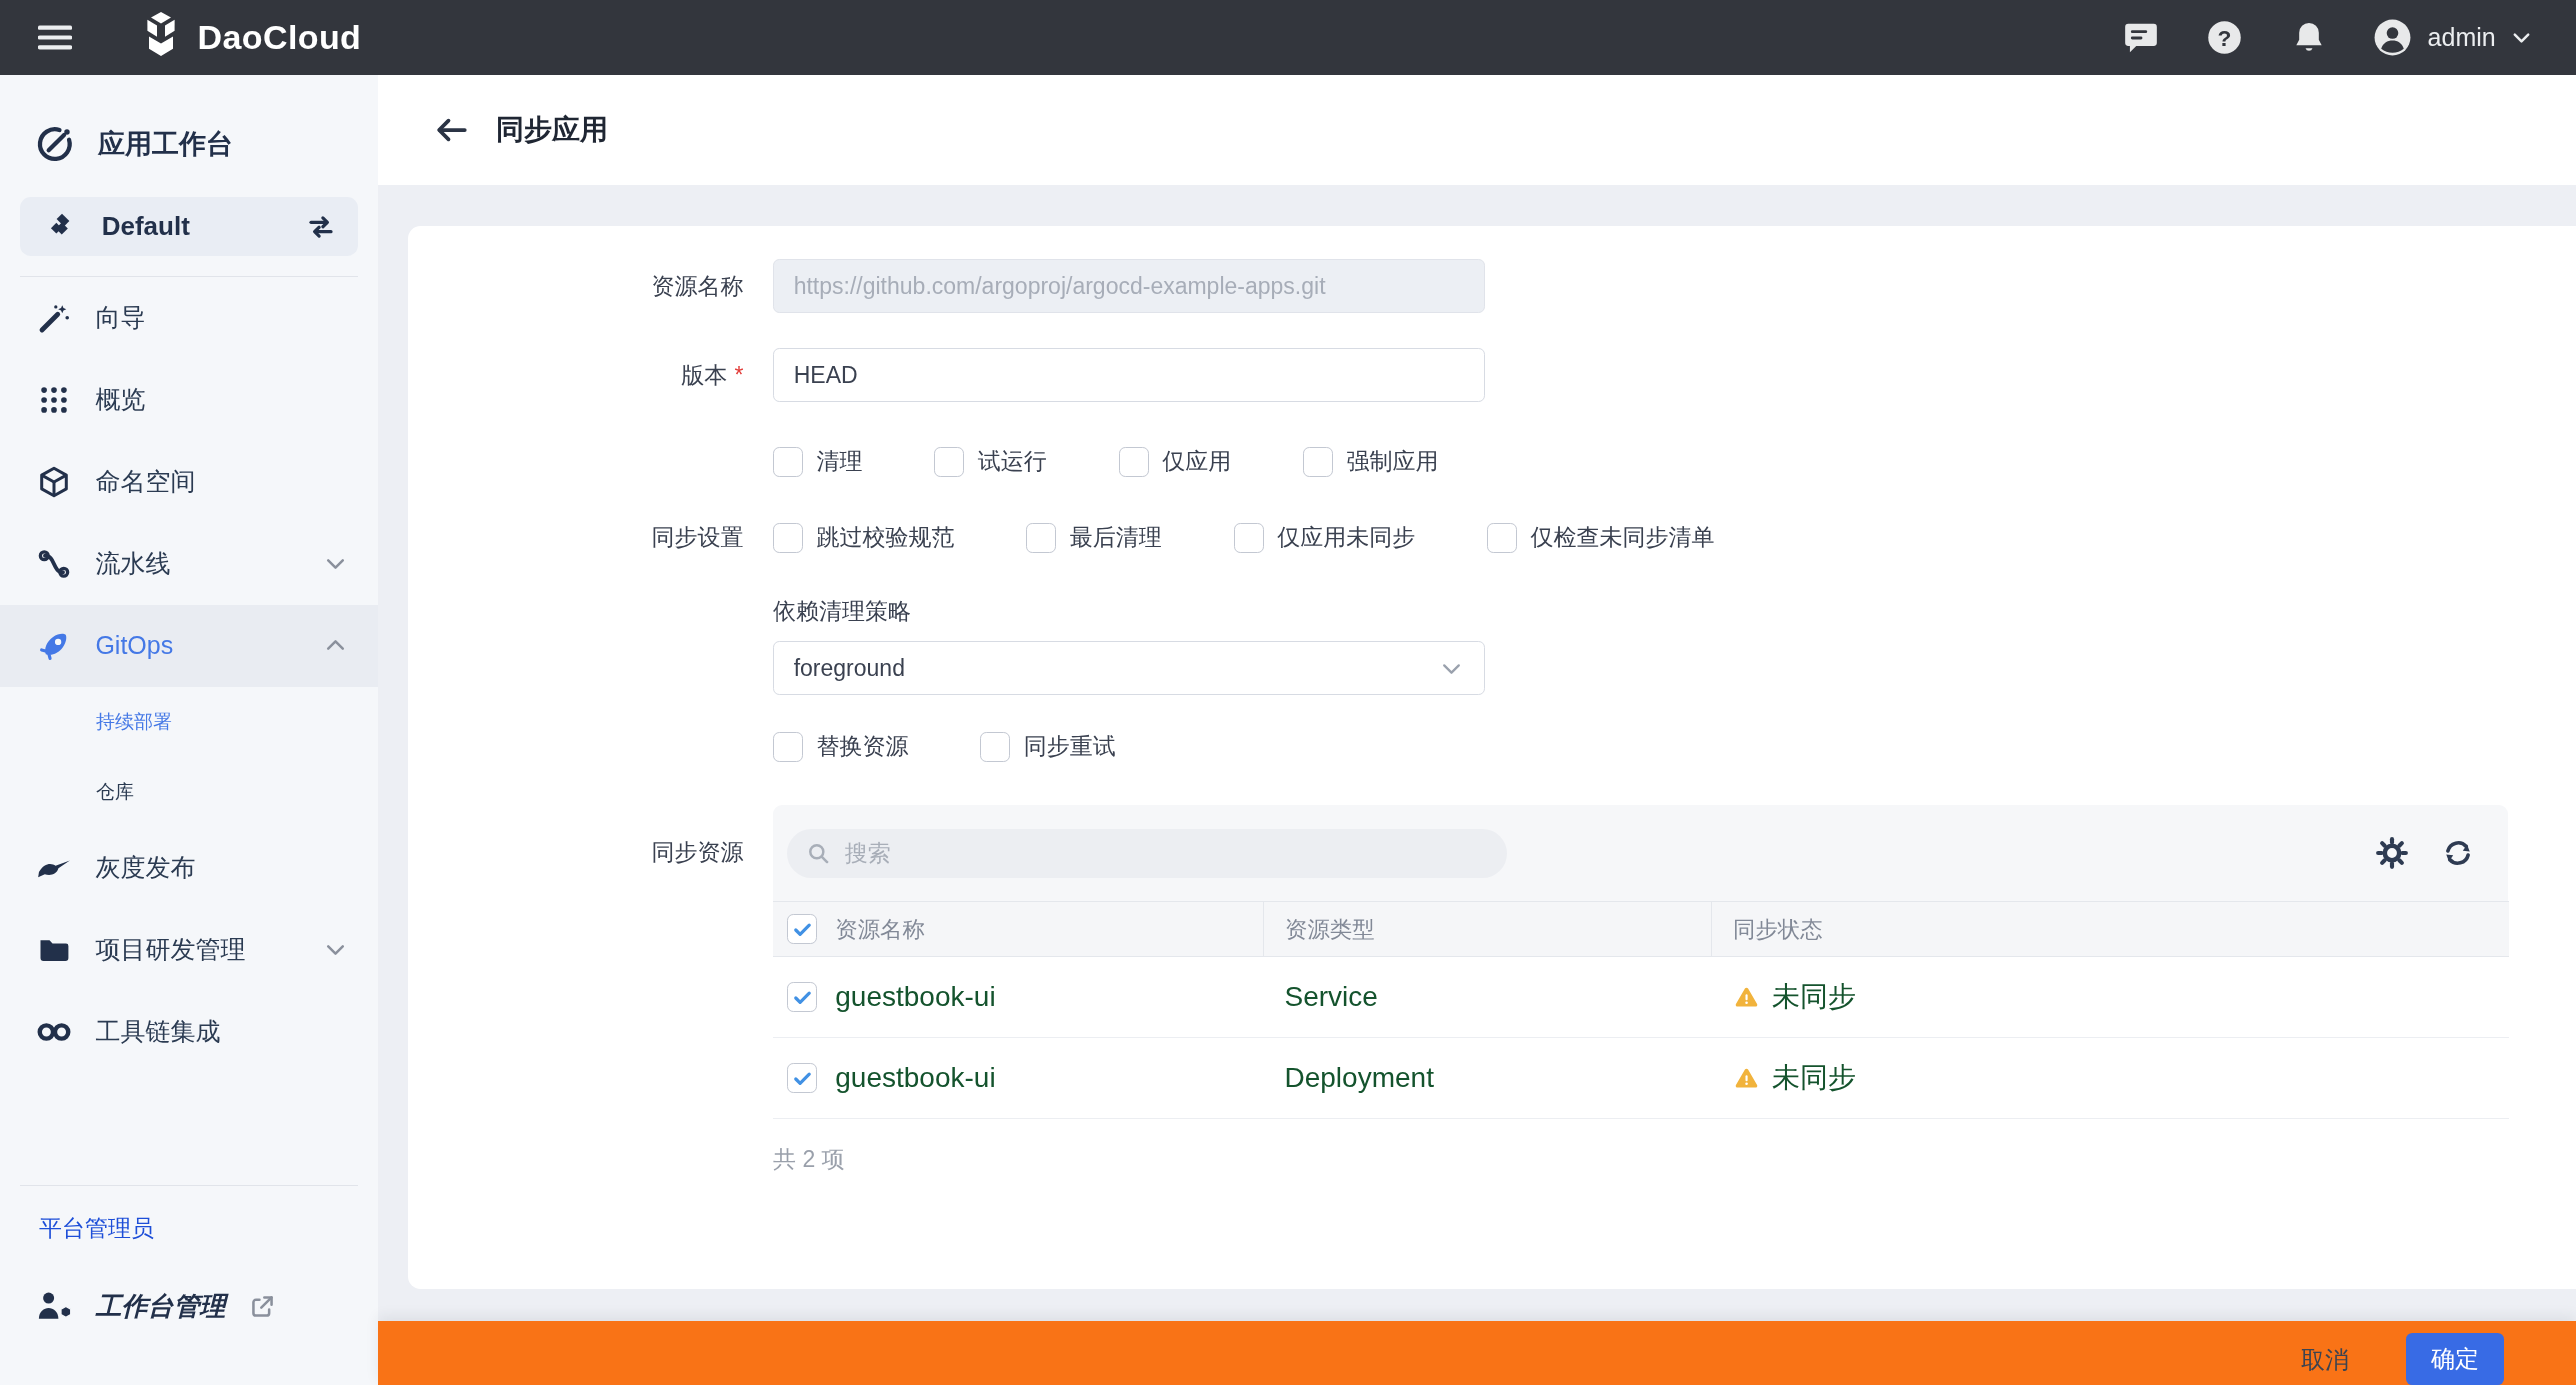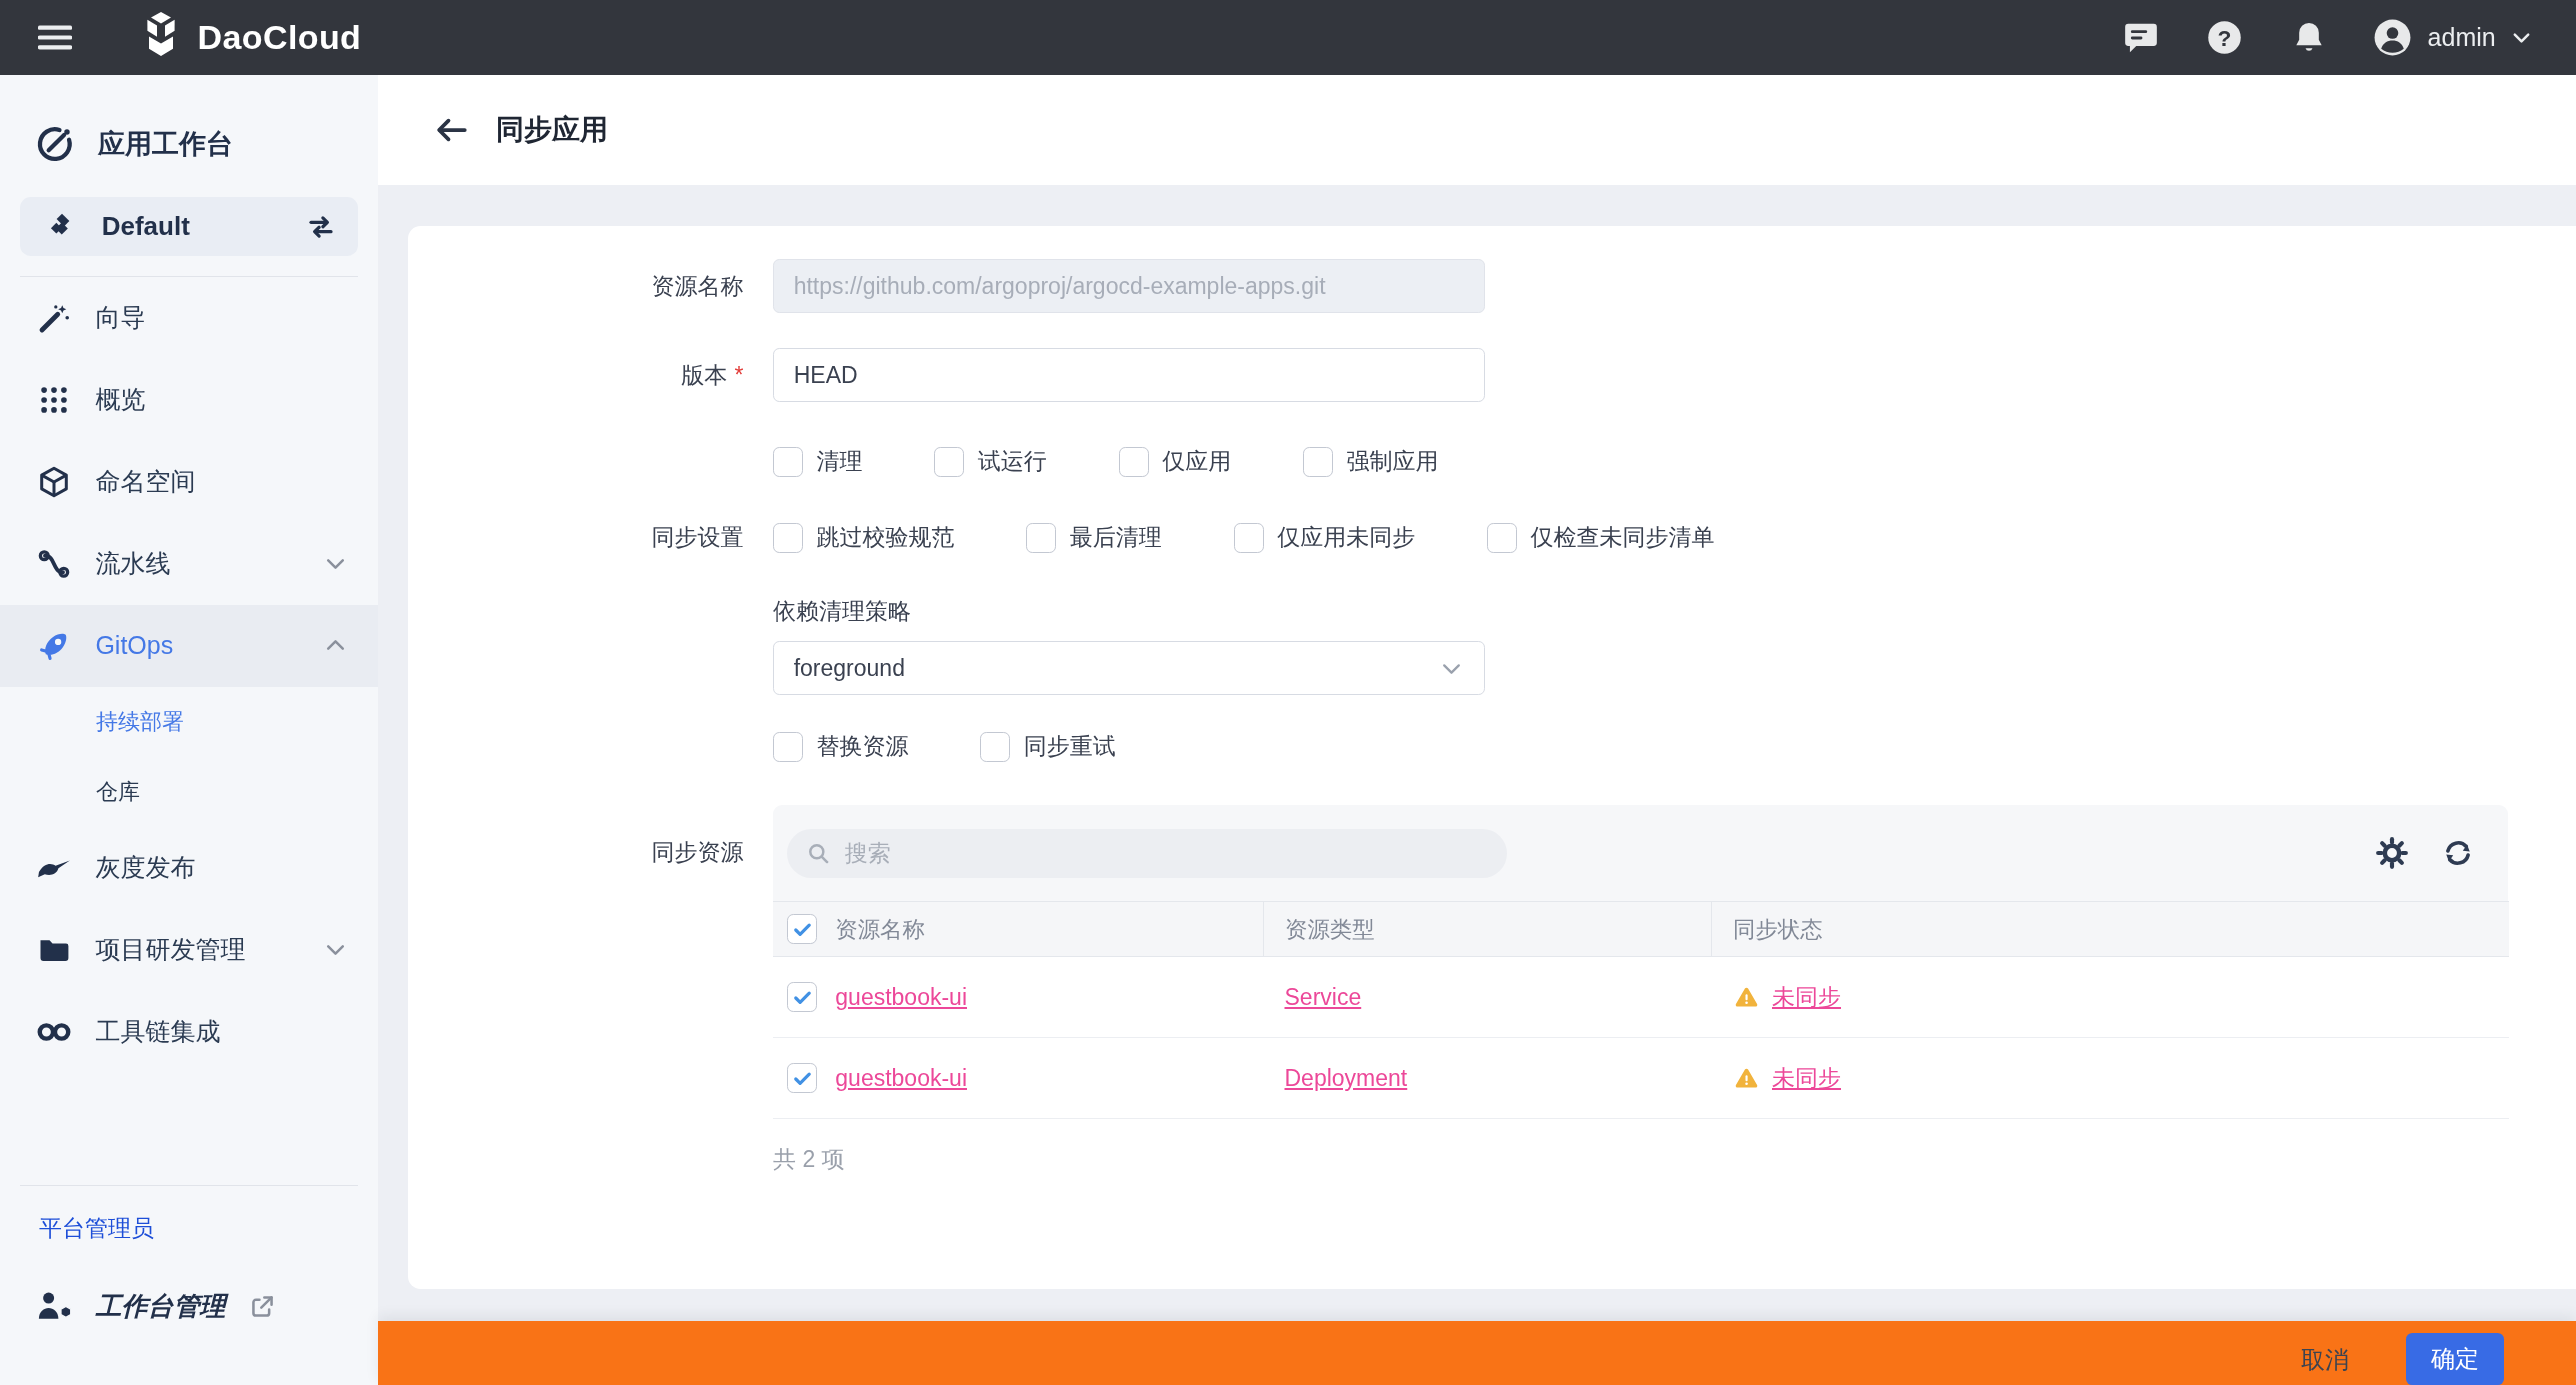--- a/index.html
+++ b/index.html
@@ -24,21 +24,21 @@
   .ws-selector-label { margin-left:23px; font-size:26px; font-weight:bold; color:#22304a; }
   .ws-switch { margin-left:auto; margin-right:21.5px; display:flex; }
   .side-divider { height:0.9px; background:#e1e4ea; margin:19.7px 19.7px 0 19.7px; }
   .nav { margin-top:0; }
   .nav-item { height:82px; display:flex; align-items:center; cursor:pointer; }
   .nav-item .nico { width:39px; margin-left:34px; display:flex; justify-content:center; }
   .nav-label { margin-left:22.4px; font-size:25px; color:#2b3b52; }
   .nav-item.active { background:#e9ecf2; }
   .nav-item.active .nav-label { color:#4478e6; }
   .nav-chevron { margin-left:auto; margin-right:30px; display:flex; }
-  .nav-sub { height:70px; display:flex; align-items:center; padding-left:96px; font-size:22px; color:#2b3b52; cursor:pointer; }
+  .nav-sub { height:70px; display:flex; align-items:center; padding-left:96px; font-size:19px; color:#2b3b52; cursor:pointer; }
   .nav-sub.active { color:#4478e6; }
   .sidebar-bottom { position:absolute; bottom:0; left:0; right:0; }
   .role-label { font-size:23px; color:#1d4ed8; padding-left:39px; margin-top:27px; }
   .manage-item { display:flex; align-items:center; margin:43px 0 59px 34px; cursor:pointer; gap:22.4px;font-style:italic; }
   .manage-label { font-size:26px; font-weight:bold; color:#22304a; }
 
   
   .main { position:absolute; left:378px; top:75px; right:0; bottom:0; background:#edeff4; }
   .title-bar { height:110px; background:#fff; display:flex; align-items:center; }
   .back-btn { margin-left:55px; cursor:pointer; display:flex; }
@@ -68,21 +68,21 @@
   .res-block { width:1735px; }
   .search-row { height:96px; background:#f6f7f9; border-radius:9px 9px 0 0; display:flex; align-items:center; }
   .search-pill { margin-left:14.3px; width:720px; height:49px; background:#eceef2; border-radius:25px; display:flex; align-items:center; padding:0 18px; gap:12.5px; }
   .search-ph { font-size:23px; color:#a8aeb8; }
   .tool-icons { margin-left:auto; margin-right:32px; display:flex; gap:30px; }
   .tool-icons .ticon { width:36px; height:36px; display:flex; align-items:center; justify-content:center; cursor:pointer; }
   table.res { border-collapse:collapse; width:1735px; table-layout:fixed; }
   table.res col.c1{width:490px;} table.res col.c2{width:448px;} table.res col.c3{width:798px;}
   table.res thead th { background:#f5f6f8; border-top:0.9px solid #e4e7ec; border-bottom:0.9px solid #e4e7ec; height:55px; font-weight:normal; font-size:22.4px; color:#828997; text-align:left; padding:0 0 0 14.3px; }
   table.res thead th + th { border-left:0.9px solid #e4e7ec; padding-left:21.5px; }
-  table.res tbody td { height:81px; border-bottom:0.9px solid #eceef2; font-size:23px; color:#ec4899; padding:0 0 0 14.3px;text-decoration:underline; }
+  table.res tbody td { height:81px; border-bottom:0.9px solid #eceef2; font-size:28px; color:#14532d; padding:0 0 0 14.3px; }
   table.res tbody td + td { padding-left:21.5px; }
   .name-cell { display:flex; align-items:center; gap:18px; }
   .th-check { display:flex; align-items:center; gap:18px; }
   .status-cell { display:flex; align-items:center; gap:12.5px; }
   .summary { font-size:23px; color:#9aa0ab; margin-top:25px; }
 
   
   .footer-bar { position:absolute; left:378px; right:0; bottom:0; height:64px; background:#f97316; box-shadow:0 -5.4px 12.5px rgba(40,50,70,.08); display:flex; align-items:flex-end; justify-content:flex-end; z-index:35; }
   .cancel-btn { font-size:24px; color:#3c4350; cursor:pointer; padding:9px 18px; }
   .confirm-btn { margin-left:39px; margin-right:72px; width:98px; height:52px; background:#386be5; color:#fff; font-size:24px; border:none; border-radius:6.3px; cursor:pointer; display:flex; align-items:center; justify-content:center; font-family:inherit; }

